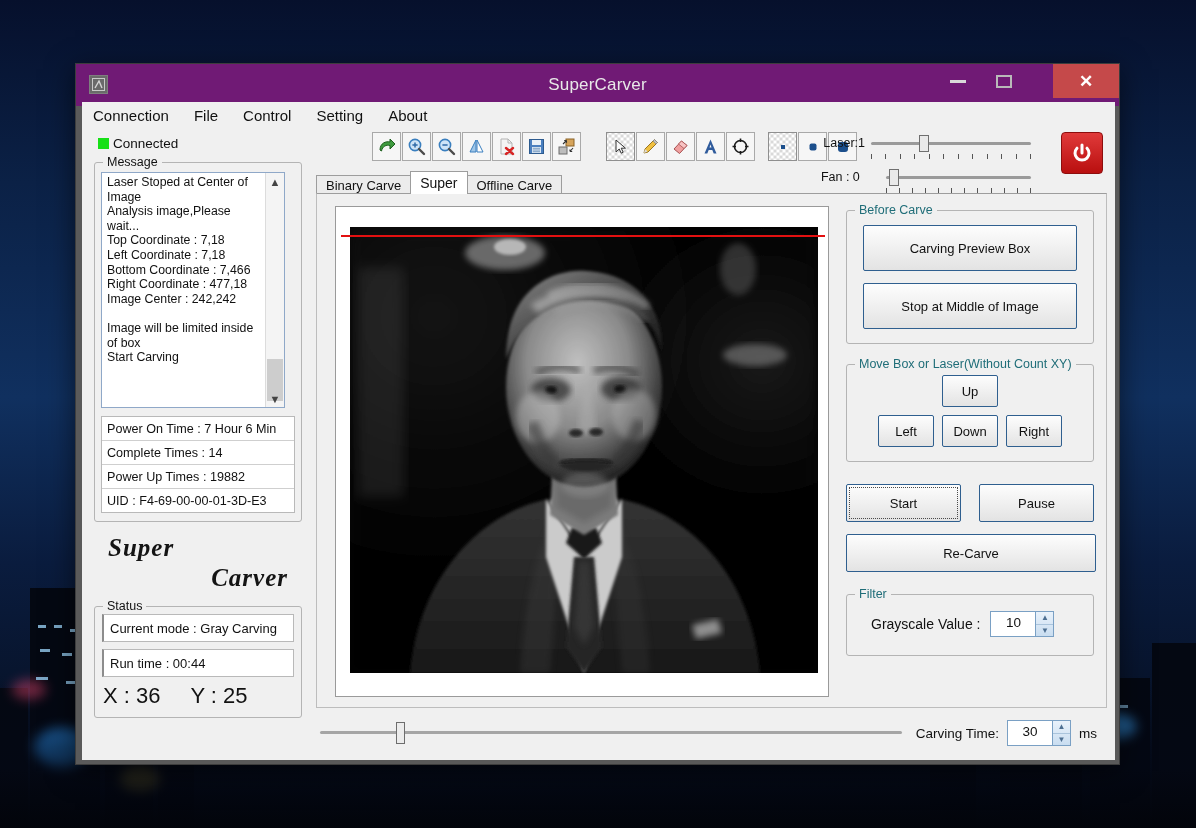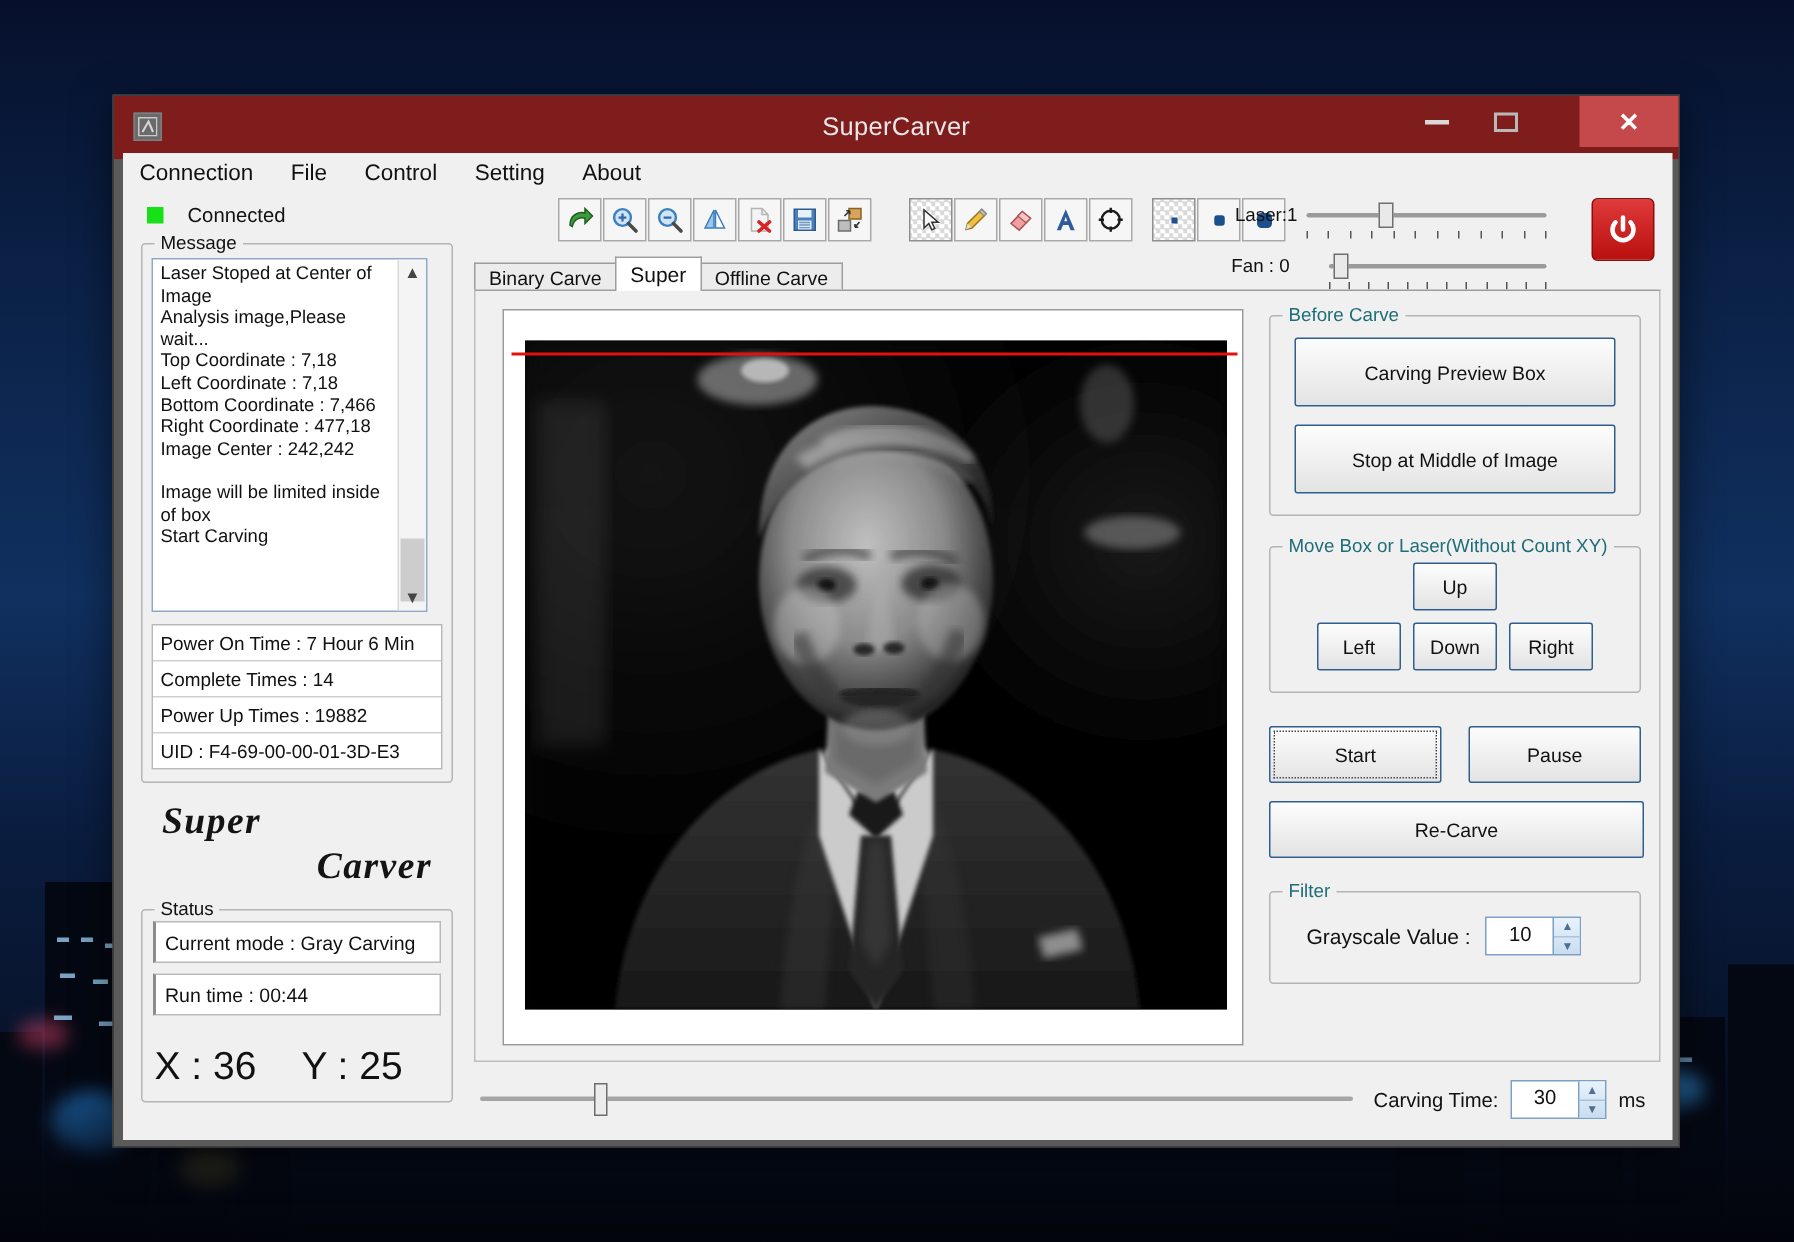--- a/index.html
+++ b/index.html
@@ -20,21 +20,21 @@
   #desktop .win{position:absolute;background:#9fd8ff;opacity:.75;}
   #desktop .bottomhaze{position:absolute;left:0;right:0;bottom:0;height:150px;
     background:linear-gradient(to bottom,rgba(0,0,0,0) 0%,rgba(4,8,20,.75) 60%,rgba(2,4,10,.95) 100%);}
 
   
   #app-window{
     position:absolute;left:75px;top:63px;width:1045px;height:702px;
     background:#5a5a5a;border:1px solid #3d3d3d;box-sizing:border-box;
     box-shadow:0 6px 26px rgba(0,0,0,.55);
   }
-  #titlebar{height:42px;position:relative;background:#7f1d1d;}
+  #titlebar{height:42px;position:relative;background:#701a75;}
   #titlebar .app-icon{position:absolute;left:13px;top:11px;width:19px;height:19px;
     border:1px solid #7e7e7e;background:#6a6a6a;box-sizing:border-box;
     display:flex;align-items:center;justify-content:center;}
   #titlebar .app-icon svg{display:block;}
   #titlebar .title{position:absolute;left:0;right:0;top:11px;text-align:center;
     color:#e8e8e8;font-size:17px;letter-spacing:.2px;}
   .wbtn{position:absolute;top:0;height:34px;display:flex;align-items:center;justify-content:center;cursor:default;}
   #btn-min{right:138px;width:46px;}
   #btn-max{right:92px;width:46px;}
   #btn-close{right:0;width:66px;height:34px;background:#c5494a;}
@@ -43,21 +43,21 @@
   #btn-close .g{color:#fff;font-size:17px;font-weight:bold;line-height:1;}
 
   
   #client{position:absolute;left:6px;top:38px;width:1033px;height:658px;
     background:#f0f0f0;box-sizing:border-box;overflow:hidden;}
   #menubar{height:28px;padding:5px 0 0 11px;font-size:15px;color:#111;display:flex;gap:25px;}
   #menubar .mi{cursor:default;}
 
   
   #leftcol{position:absolute;left:12px;top:30px;width:208px;}
-  .conn-row{display:flex;align-items:center;gap:16px;height:22px;font-size:13.5px;color:#111;padding-left:4px;}
+  .conn-row{display:flex;align-items:center;gap:4px;height:22px;font-size:13.5px;color:#111;padding-left:4px;}
   .conn-led{width:11px;height:11px;background:#17e017;}
 
   .groupbox{position:relative;border:1px solid #b4b4b4;border-radius:3px;margin-top:8px;}
   .groupbox > .legend{position:absolute;top:-8px;left:8px;background:#f0f0f0;padding:0 4px;
     font-size:12.5px;color:#111;}
   .groupbox.teal > .legend{color:#1f6d78;}
 
   #msgbox{margin:9px 16px 8px 6px;height:234px;border:1px solid #8fa8c8;background:#fff;
     position:relative;overflow:hidden;}
   #msgtext{position:absolute;left:5px;top:2px;right:22px;font-size:12.3px;line-height:14.6px;color:#111;white-space:pre-wrap;}
@@ -72,21 +72,21 @@
   .infolist .row:last-child{border-bottom:none;}
 
   #brand{margin:12px 0 4px 0;text-align:center;color:#141414;
     font-family:"Liberation Serif", serif;font-weight:bold;font-style:italic;}
   #brand .l1{font-size:25px;letter-spacing:1px;text-align:left;padding-left:14px;}
   #brand .l2{font-size:25px;letter-spacing:1px;text-align:right;padding-right:14px;margin-top:2px;}
 
   #statusgroup{margin-top:14px;}
   .statfield{margin:7px 7px 0 7px;border:1px solid #b9b9b9;border-left:2px solid #8c8c8c;background:#fff;
     height:26px;display:flex;align-items:center;padding-left:6px;font-size:13px;color:#111;}
-  #xyrow{display:flex;gap:30px;padding:18px 0 8px 8px;font-size:26px;color:#111;font-weight:400;}
+  #xyrow{display:flex;gap:30px;padding:6px 0 8px 8px;font-size:22px;color:#111;font-weight:400;}
 
   
   #rightpane{position:absolute;left:230px;top:30px;right:6px;bottom:0;}
   #toolbar{position:relative;height:38px;margin-top:0;}
   .tgroup{position:absolute;top:0;display:flex;}
   .tbtn{width:29px;height:29px;border:1px solid #a9a9a9;background:#f6f6f6;margin-right:1px;
     display:flex;align-items:center;justify-content:center;box-sizing:border-box;}
   .tbtn.checked{background:
       repeating-conic-gradient(#ffffff 0% 25%, #d9d9d9 0% 50%) 50%/6px 6px;
     border:1px solid #8f8f8f;}

